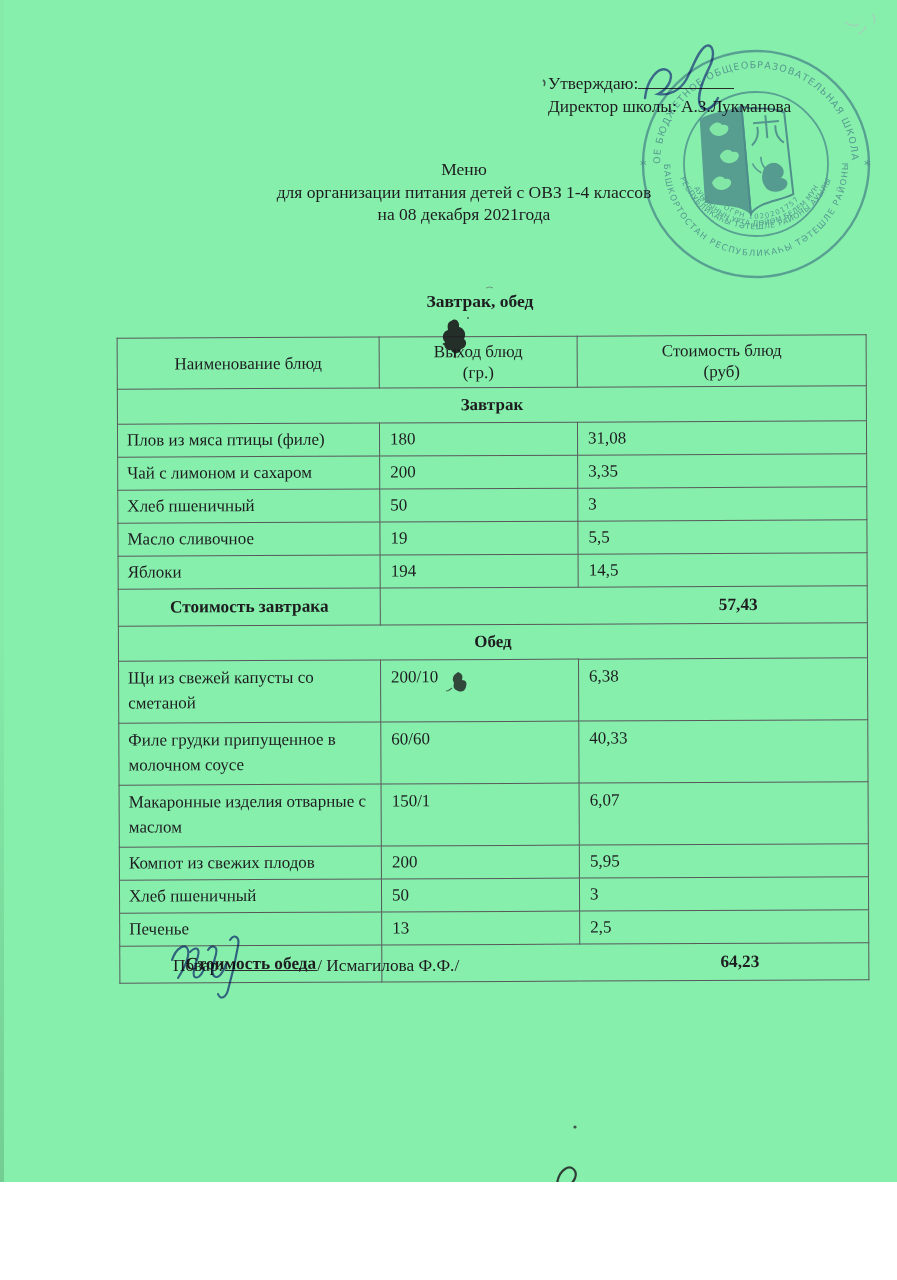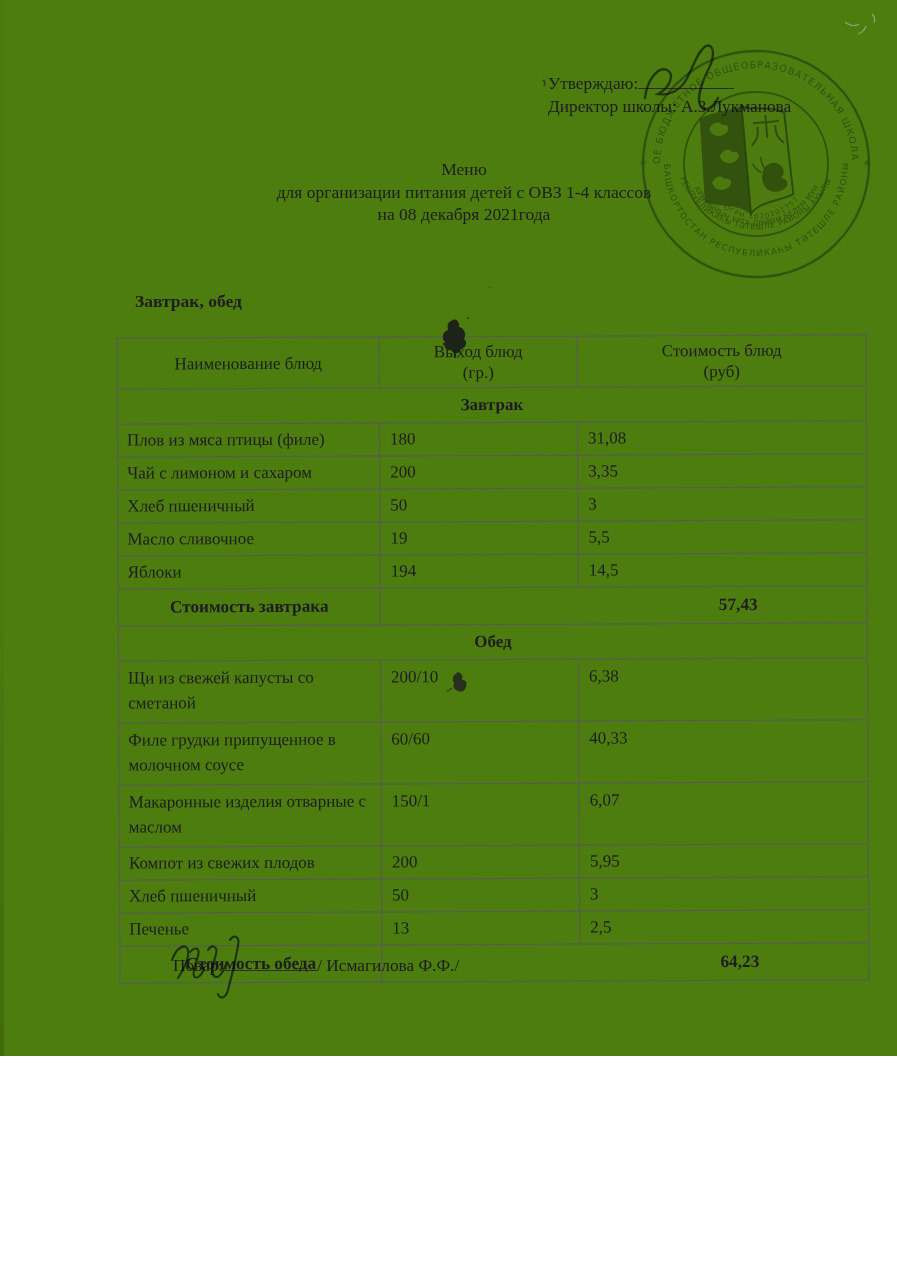--- a/index.html
+++ b/index.html
@@ -1,31 +1,31 @@
 <!DOCTYPE html>
 <html><head>
 <meta charset="utf-8">
 <style>
   html,body { margin:0; padding:0; }
   .page {
-    position:relative; width:897px; height:1056px;
-    background:#4d7c0f; overflow:hidden;
+    position:relative; width:897px; height:1182px;
+    background:#86efac; overflow:hidden;
     font-family:"Liberation Serif","DejaVu Serif",serif;
     color:#1d1d20;
   }
   .edge-shade {
     position:absolute; left:0; top:0; width:4px; height:100%;
     background:linear-gradient(to bottom, rgba(0,0,0,0.02) 0%, rgba(0,0,0,0.02) 55%, rgba(0,0,0,0.14) 100%);
   }
   
   .approval { position:absolute; left:548px; top:72px; font-size:17.3px; line-height:23px; white-space:nowrap; }
   .uline { display:inline-block; width:96px; border-bottom:1.6px solid #2b2b2e; height:14px; }
   
   .title-block { position:absolute; left:104px; top:158px; width:720px; text-align:center; font-size:17.5px; line-height:22.5px;font-family:Liberation Serif, serif; }
-  .meal-heading { position:absolute; left:135px; top:291px; width:690px; font-size:17.5px; font-weight:bold; }
+  .meal-heading { position:absolute; left:135px; top:291px; width:690px; text-align:center; font-size:17.5px; font-weight:bold; }
   
   table.menu { position:absolute; left:118px; top:336px; border-collapse:collapse; transform:rotate(-0.25deg); transform-origin:50% 50%; }
   .menu th, .menu td { border:1.6px solid #59595c; font-size:17px; font-weight:normal; vertical-align:middle; }
   .menu th { height:48px; text-align:center; line-height:21px; }
   .c1 { width:262px; } .c2 { width:198px; } .c3 { width:289px; }
   tr.section td { height:32px; text-align:center; font-weight:bold; }
   tr.item td { height:30px; }
   tr.item.tall td { height:56px; vertical-align:top; padding-top:4px; line-height:25px; }
   td.name { padding-left:9px; }
   td.num { padding-left:10px; }

